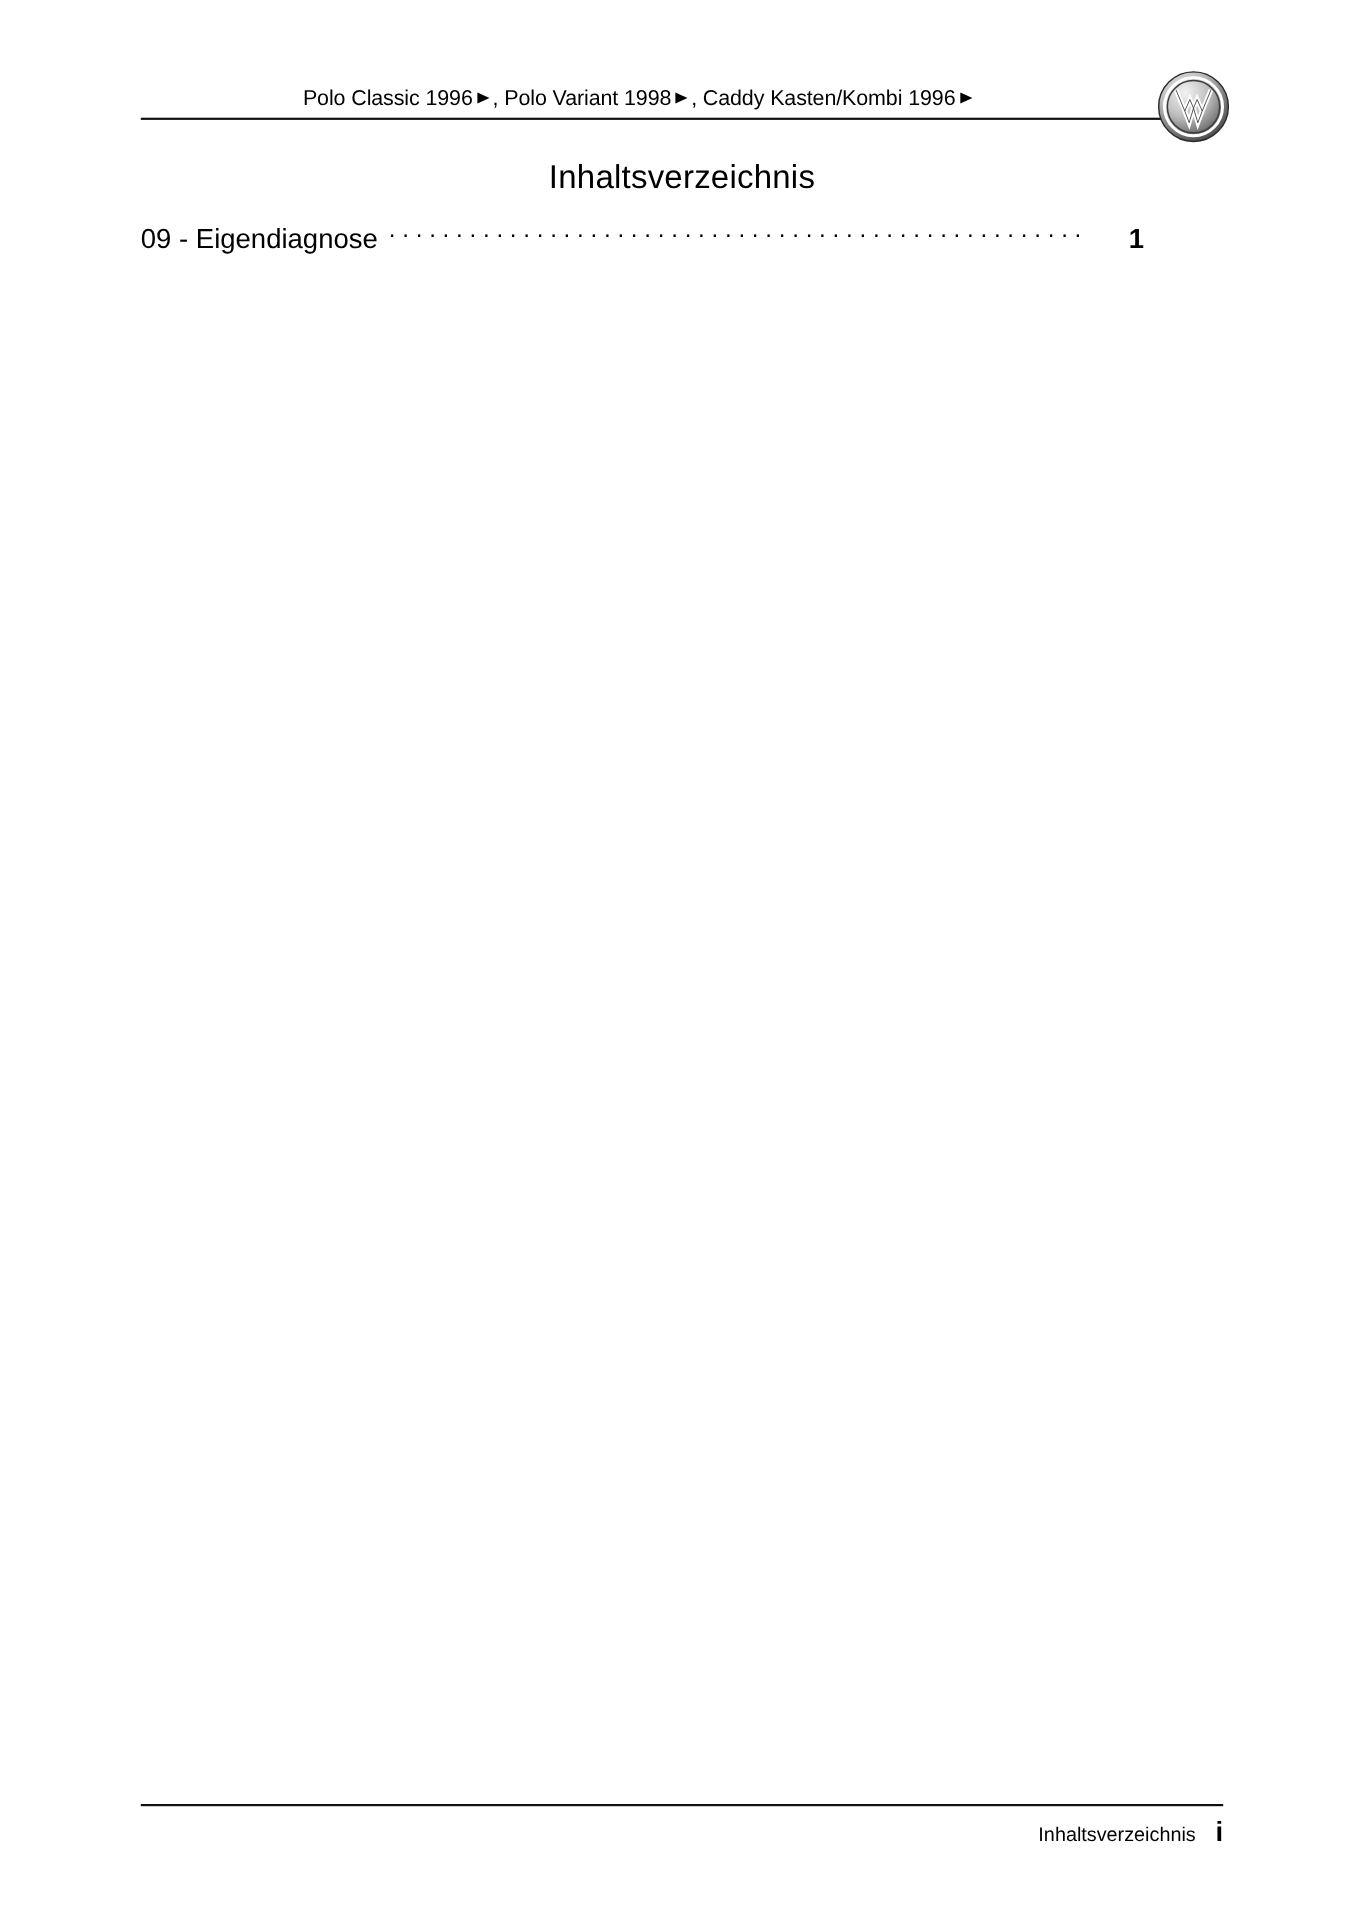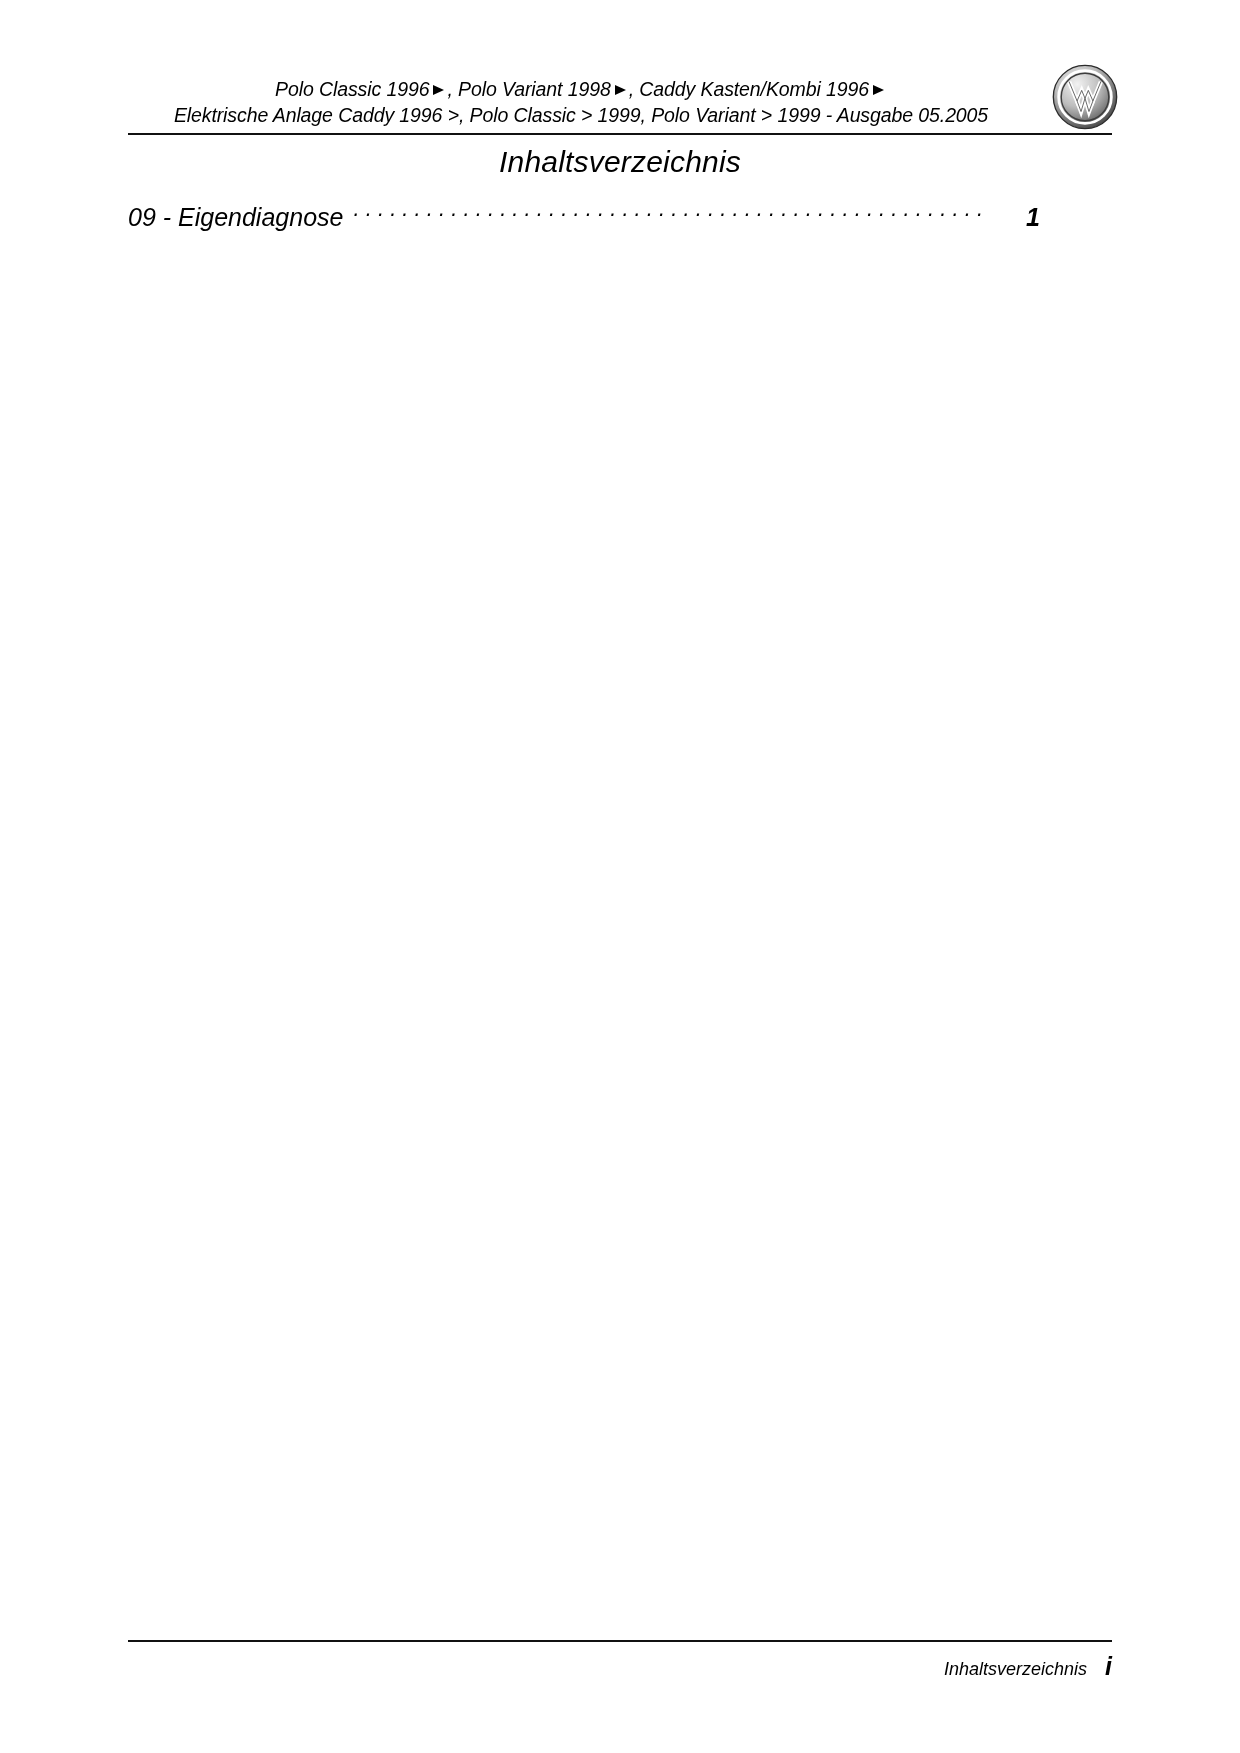--- a/index.html
+++ b/index.html
@@ -12,21 +12,20 @@
     width: 1240px; height: 1753px;
     font-family: "Liberation Sans", sans-serif;
     color: #000000;
     position: relative;
     overflow: hidden;
   }
   .page {
     position: relative;
     width: 1240px; height: 1753px;
     padding: 0;
-    font-style: italic;
   }
 
   
   .header {
     position: absolute;
     left: 128px; top: 76px;
     width: 984px;
   }
   .header-lines {
     text-align: center;
@@ -155,21 +154,20 @@
 </head>
 <body>
 
 <div class="page">
 
   <div class="header">
     <div class="header-lines">
       <div class="header-line">
         <span>Polo Classic 1996</span><span class="arrow-head"></span><span>, Polo Variant 1998</span><span class="arrow-head"></span><span>, Caddy Kasten/Kombi 1996</span><span class="arrow-head"></span>
       </div>
-      <div class="header-line">Elektrische Anlage Caddy 1996 &gt;, Polo Classic &gt; 1999, Polo Variant &gt; 1999 - Ausgabe 05.2005</div>
     </div>
     <div class="header-rule"></div>
 
     <svg class="vw-logo" viewBox="0 0 100 100">
       <defs>
         <radialGradient id="vwg" cx="38%" cy="30%" r="78%">
           <stop offset="0%" stop-color="#f2f2f2"></stop>
           <stop offset="45%" stop-color="#bdbdbd"></stop>
           <stop offset="78%" stop-color="#6f6f6f"></stop>
           <stop offset="100%" stop-color="#3a3a3a"></stop>

